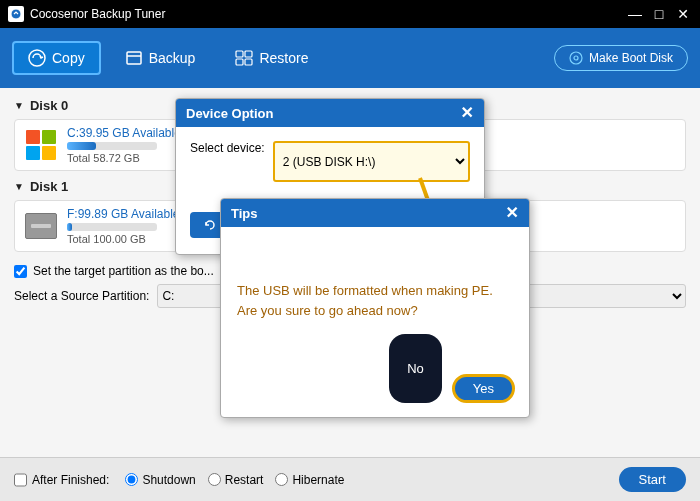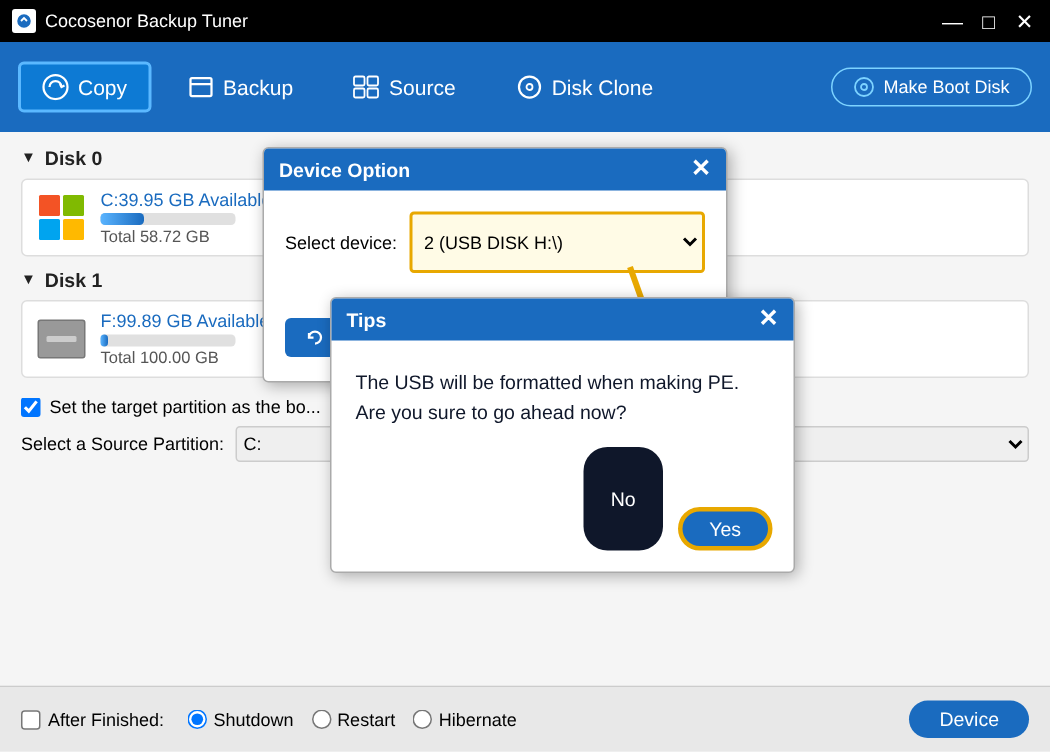--- a/index.html
+++ b/index.html
@@ -189,21 +189,21 @@
       display: flex; align-items: center; justify-content: space-between;
       border-radius: 3px 3px 0 0;
     }
     .modal-close {
       color: white; cursor: pointer; font-size: 16px; line-height: 1;
     }
     .modal-body {
       padding: 14px 14px 14px;
     }
     .select-device-row {
-      display: flex; align-items: center; gap: 8px; margin-bottom: 14px;
+      display: flex; gap: 8px; margin-bottom: 14px;
     }
     .select-device-label { font-size: 12px; white-space: nowrap; }
     .device-select {
       flex: 1;
       height: 41px; font-size: 12px;
       border: 2px solid #e8a800;
       border-radius: 3px;
       background: #fffbe6;
       padding: 0 4px;
     }
@@ -233,21 +233,22 @@
       background: white;
       border: 1px solid #aaa;
       border-radius: 4px;
       box-shadow: 2px 2px 10px rgba(0,0,0,0.3);
       pointer-events: all;
     }
     .tips-body {
       padding: 18px 16px 14px;
       font-size: 13px;
       line-height: 1.5;
-      color: #0f172a;
+      color: #a16207;
+      margin-top: 36px;
     }
     .tips-footer {
       display: flex; justify-content: flex-end; gap: 10px;
       padding: 0 14px 14px;
     }
     .btn-no {
       background: #0f172a; color: white;
       border: none; border-radius: 16px;
       padding: 5px 18px; font-size: 13px; cursor: pointer;
     }
@@ -310,30 +311,23 @@
     <span>Backup</span>
   </button>
 
   <button class="toolbar-btn inactive">
     <svg width="18" height="18" viewBox="0 0 18 18">
       <rect x="1" y="2" width="7" height="6" rx="1" stroke="white" stroke-width="1.2" fill="none"></rect>
       <rect x="10" y="2" width="7" height="6" rx="1" stroke="white" stroke-width="1.2" fill="none"></rect>
       <rect x="1" y="10" width="7" height="6" rx="1" stroke="white" stroke-width="1.2" fill="none"></rect>
       <rect x="10" y="10" width="7" height="6" rx="1" stroke="white" stroke-width="1.2" fill="none"></rect>
     </svg>
-    <span>Source</span>
+    <span>Restore</span>
   </button>
 
-  <button class="toolbar-btn inactive">
-    <svg width="18" height="18" viewBox="0 0 18 18">
-      <circle cx="9" cy="9" r="7" stroke="white" stroke-width="1.5" fill="none"></circle>
-      <circle cx="9" cy="9" r="2" stroke="white" stroke-width="1.2" fill="none"></circle>
-    </svg>
-    <span>Disk Clone</span>
-  </button>
 
   <button class="toolbar-btn make-boot toolbar-right">
     <svg width="14" height="14" viewBox="0 0 14 14">
       <circle cx="7" cy="7" r="6" stroke="#7dd3ff" stroke-width="1.2" fill="none"></circle>
       <circle cx="7" cy="7" r="2" stroke="#7dd3ff" stroke-width="1.2" fill="none"></circle>
     </svg>
     <span>Make Boot Disk</span>
   </button>
 </div>
 
@@ -491,15 +485,15 @@
     <label class="radio-label">
       <input type="radio" name="finish" style="">
       <span>Restart</span>
     </label>
     <label class="radio-label">
       <input type="radio" name="finish" style="">
       <span>Hibernate</span>
     </label>
   </div>
   <button class="start-btn">
-    <span>Device</span>
+    <span>Start</span>
   </button>
 </div>
 
 </body></html>

